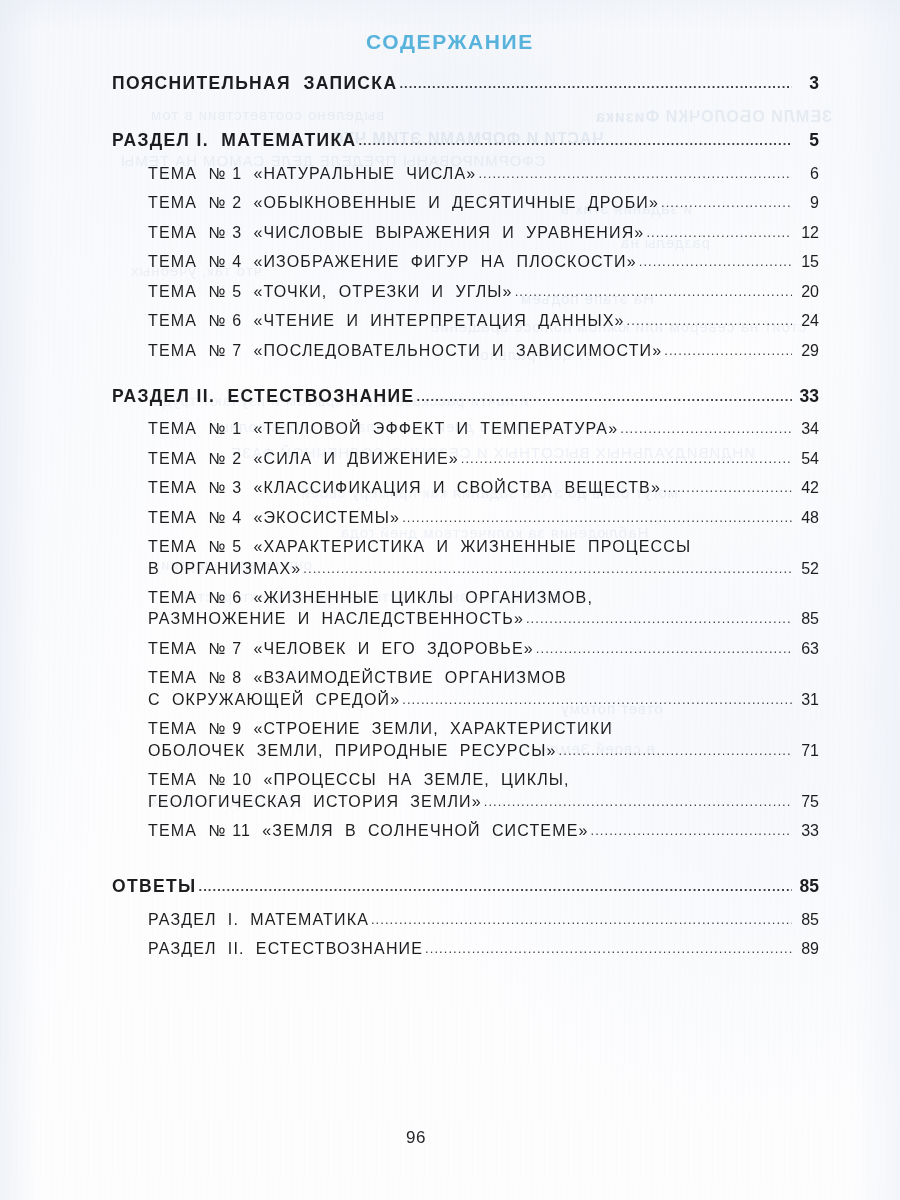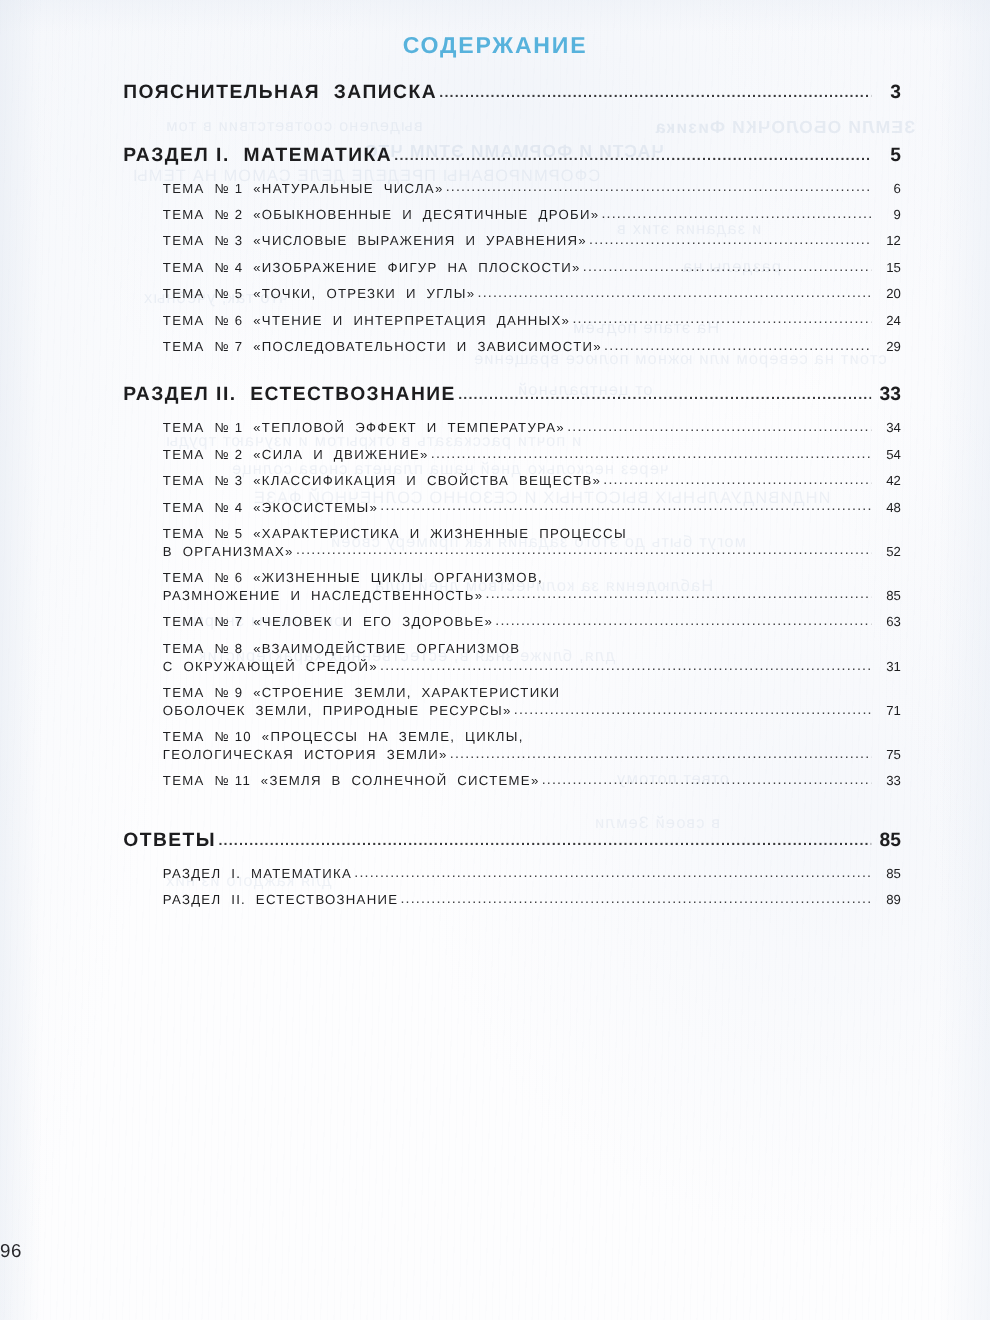--- a/index.html
+++ b/index.html
@@ -141,36 +141,36 @@
     font-size: 17.5px;
     font-weight: 700;
     letter-spacing: 1.35px;
   }
   .lvl1 .pageno { font-weight: 700; letter-spacing: 0; }
 
   
   .lvl2 {
     margin-left: 36px;
     width: 671px;
-    font-size: 12px;
+    font-size: 16px;
     font-weight: 400;
     letter-spacing: 1.15px;
   }
   .lvl2 .pageno { letter-spacing: 0; }
 
   .numero {
     position: relative;
   }
 
   #page-number {
     position: absolute;
     left: 0;
     width: 832px;
     top: 1128px;
-    text-align: left;
+    text-align: center;
     font-size: 17px;
     color: #26262a;
     letter-spacing: 0.5px;
   }
 </style>
 </head>
 <body>
 
 <div id="page">
   <div class="bleed" style="left:595px;  top:108px;  font-size:16px;">ЗЕМЛИ  ОБОЛОЧКИ  Физика</div>

